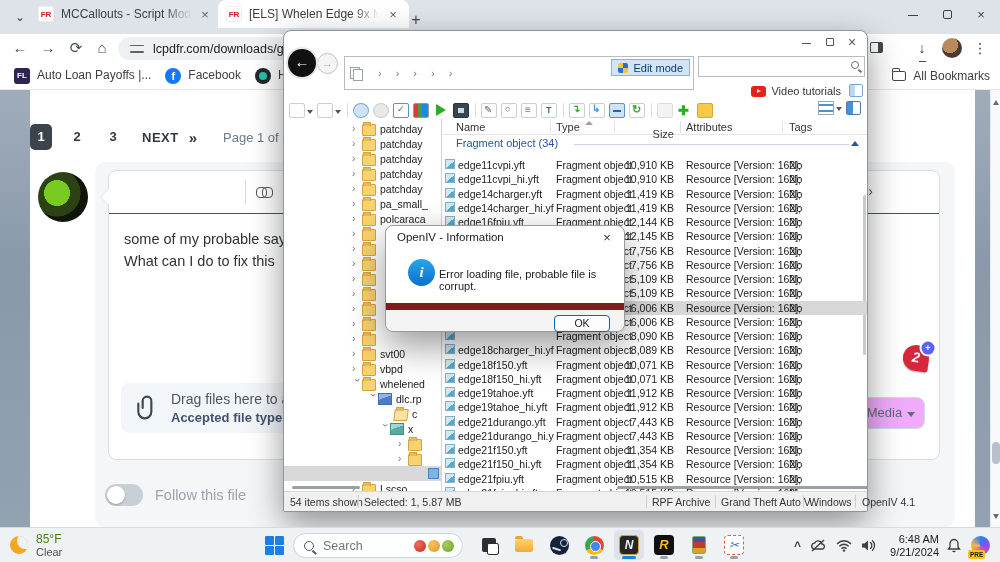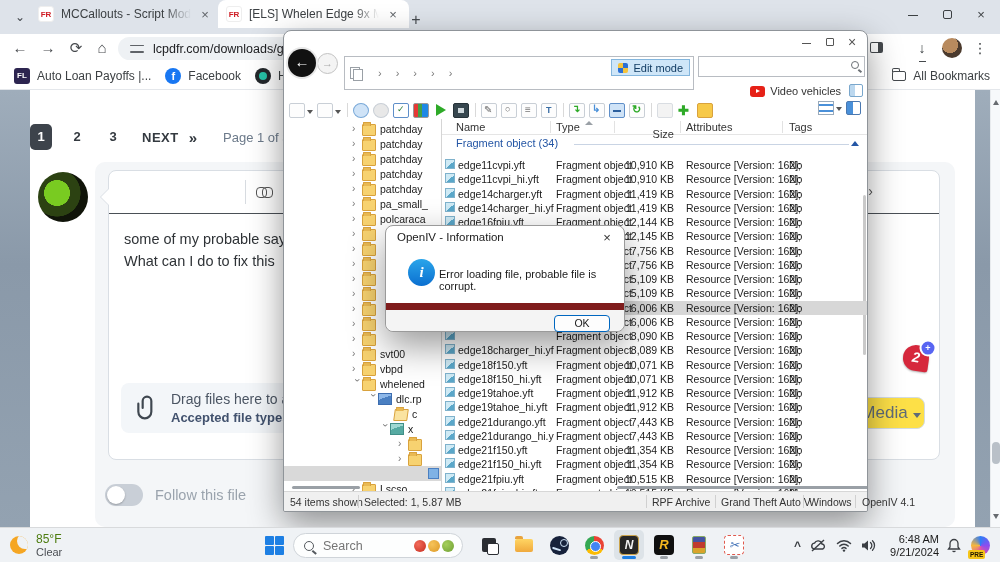--- a/index.html
+++ b/index.html
@@ -27,21 +27,21 @@
   .tune { width:14px; height:10px; margin-right:9px; position:relative; }
   .tune::before,.tune::after{ content:""; position:absolute; left:0; right:0; height:1.6px; background:#5f6368; border-radius:2px; }
   .tune::before{ top:1px; } .tune::after{ bottom:1px; }
   .rtico { position:absolute; top:3px; width:24px; height:24px; text-align:center; line-height:23px; color:#3c4043; font-size:14px; }
   .sidepanel { right:112px; } .sidepanel i{ display:inline-block; width:13px; height:11px; border:1.4px solid #45494d; border-radius:2px; border-right-width:5px; }
   .dlico { right:66px; } .dlico i{ display:inline-block; border-bottom:1.6px solid #45494d; padding-bottom:1px; font-style:normal; }
   .avatar-mini { position:absolute; right:38px; top:4px; width:20px; height:20px; border-radius:50%; background:radial-gradient(circle at 40% 35%,#b88a5e 0 45%,#4b3a2d 46% 100%); }
   .menu3 { right:8px; font-size:14px; }
 
   .bookmarks { position:absolute; top:62px; left:0; right:0; height:28px; background:#fff; border-bottom:1px solid #e4e7eb; display:flex; align-items:center; font-size:12px; color:#3c4043; }
-  .bm { display:flex; align-items:center; margin-left:14px; }
+  .bm { display:flex; margin-left:14px; }
   .bm .bico { width:16px; height:16px; border-radius:3px; margin-right:7px; }
   .v-fi { background:#2d2550; color:#fff; font-size:8px; font-weight:bold; text-align:center; line-height:16px; }
   .v-fb { background:#1877f2; border-radius:50% !important; color:#fff; font-size:11px; font-weight:bold; text-align:center; line-height:16px; }
   .v-dc { background:#23272b; border-radius:50% !important; position:relative; }
   .v-dc::after { content:""; position:absolute; left:4px; top:4px; width:8px; height:8px; border-radius:50%; background:#27c3a8; }
   .bmright { position:absolute; right:10px; display:flex; align-items:center; color:#3c4043; }
   .bmfolder { display:inline-block; width:14px; height:10px; border:1.4px solid #45494d; border-radius:2px; position:relative; margin:0 7px 0 28px; }
   .bmfolder::before { content:""; position:absolute; top:-4px; left:-1px; width:6px; height:3px; border:1.4px solid #45494d; border-bottom:none; border-radius:2px 2px 0 0; }
   .chev2 { font-size:13px; letter-spacing:-2px; color:#45494d; }
 
@@ -74,21 +74,21 @@
   .chain::before,.chain::after { content:""; position:absolute; top:1px; width:9px; height:9px; border:1.8px solid #555; border-radius:4px; }
   .chain::before{ left:0; } .chain::after{ left:6px; }
   .eoverflow { position:absolute; right:66px; top:12px; color:#555; font-size:14px; }
   .etext { padding:14px 0 0 15px; font-size:14.5px; color:#2f3337; line-height:22px; }
   .marked { text-decoration:underline wavy #e4484d; text-underline-offset:3px; }
   .attach { position:absolute; left:12px; top:212px; width:724px; height:50px; background:#f3f6f9; border-radius:8px; display:flex; align-items:center; padding-left:14px; }
   .clip { margin-right:12px; }
   .attxt div:first-child { font-size:14px; color:#4b5563; }
   .attxt div:last-child { font-size:13px; color:#42526e; margin-top:3px; }
   .attxt b { color:#42526e; }
-  .mediabtn { position:absolute; right:14px; top:226px; width:68px; height:32px; background:#fde047; border:1px solid #d3dce3; border-radius:8px; font-size:17px; color:#5f6b78; text-align:center; line-height:30px; }
+  .mediabtn { position:absolute; right:14px; top:226px; width:68px; height:32px; background:#f0abfc; border:1px solid #d3dce3; border-radius:8px; font-size:13px; color:#5f6b78; text-align:center; line-height:30px; }
   .mediabtn::after { content:""; display:inline-block; margin-left:5px; border-left:4px solid transparent; border-right:4px solid transparent; border-top:5px solid #5f6b78; }
   .badge2 { position:absolute; left:903px; top:255px; width:26px; height:26px; background:#d6283c; border-radius:50% 50% 10% 50%; transform:rotate(8deg); color:#fff; font-weight:bold; font-style:italic; font-size:14px; text-align:center; line-height:25px; box-shadow:0 1px 2px rgba(0,0,0,.3); }
   .badge2::after { content:"+"; position:absolute; right:-6px; top:-7px; width:13px; height:13px; background:#5865f2; border:2px solid #fff; border-radius:50%; color:#fff; font-size:9px; line-height:12px; font-style:normal; transform:rotate(-8deg); }
   .follow { position:absolute; left:105px; top:394px; display:flex; align-items:center;text-align:right; }
   .toggle { width:38px; height:22px; border-radius:11px; background:#c9cfd7; position:relative; }
   .toggle::after { content:""; position:absolute; left:2px; top:2px; width:18px; height:18px; background:#fff; border-radius:50%; box-shadow:0 1px 2px rgba(0,0,0,.25); }
   .followlbl { margin-left:12px; font-size:14.5px; color:#9aa3ad; }
   .commentbtn { position:absolute; left:773px; top:385px; width:90px; height:32px; background:#2f6eea; border-radius:8px; color:#fff; font-size:14.5px; font-weight:bold; text-align:center; line-height:31px; }
 
   
@@ -399,21 +399,21 @@
     <span class="mitem"></span>
         <span class="mitem"></span>
         <span class="mitem"></span>
         <span class="mitem"></span>
         <span class="mitem"></span>
         <span class="mitem"></span>
         <span class="mitem"></span>
       </div>
     <div class="videotut">
       <span class="ytico"></span>
-      <span>Video vehicles</span>
+      <span>Video tutorials</span>
     </div>
     <div class="paneltog"></div>
 
     <div class="otoolbar">
 
     <span class="ti caret v-new-doc"></span>
         <span class="ti caret v-new-archive"></span>
         <span class="ti v-sep"></span>
         <span class="ti v-link-blue"></span>
         <span class="ti v-link-gray"></span>

